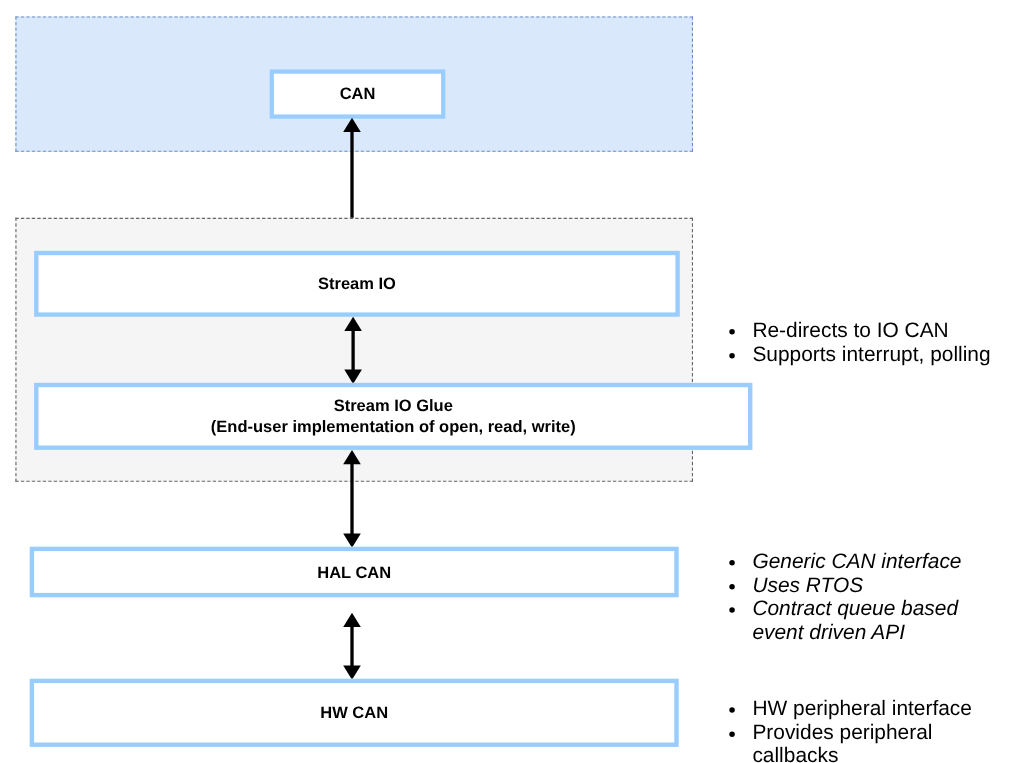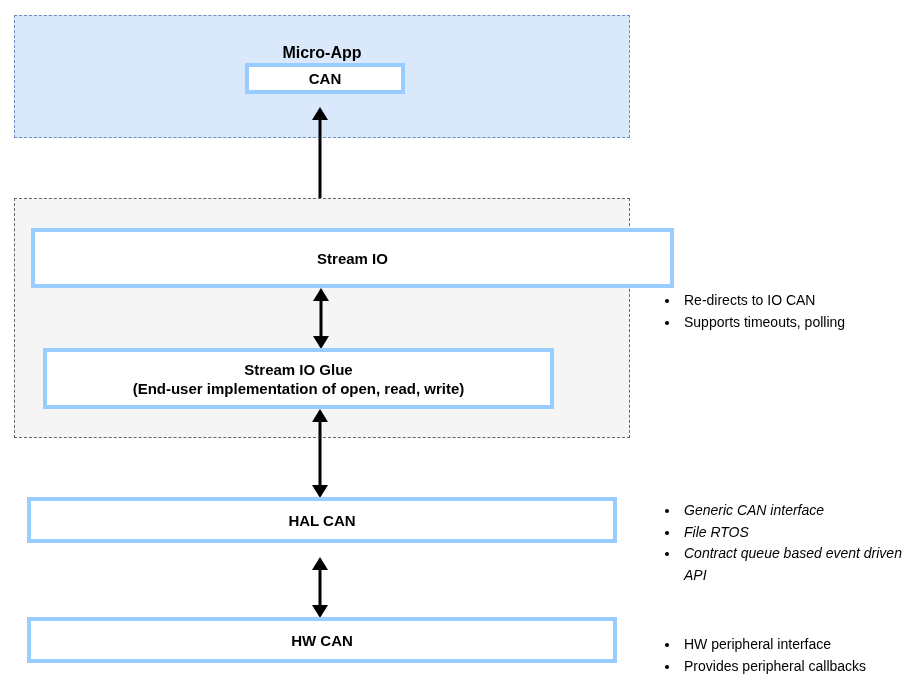--- a/index.html
+++ b/index.html
@@ -47,25 +47,25 @@
     line-height: 19px;
   }
   .container-title {
     position: absolute;
     top: 28px; left: 0;
     width: 100%;
     text-align: center;
     font-weight: bold;
     font-size: 16px;
   }
-  #can-box   { left: 230px; top: 47px;  width: 160px; height: 31px; }
-  #sio-box   { left: 16px;  top: 29px;  width: 643px; height: 60px; }
-  #glue-box  { left: 16px;  top: 149px; width: 511px; height: 61px; margin-left: 12px; }
+  #can-box   { left: 230px; top: 47px;  width: 160px; height: 45px; }
+  #sio-box   { left: 16px;  top: 29px;  width: 587px; height: 60px; }
+  #glue-box  { left: 16px;  top: 149px; width: 653px; height: 61px; }
   #hal-box   { left: 27px;  top: 497px; width: 590px; height: 46px; }
-  #hw-box    { left: 27px;  top: 617px; width: 590px; height: 46px; }
+  #hw-box    { left: 27px;  top: 617px; width: 590px; height: 62px; }
 
   
   .varrow { position: absolute; width: 18px; }
   .varrow .shaft {
     position: absolute;
     left: 50%; transform: translateX(-50%);
     top: 11px; bottom: 11px;
     width: 3px;
     background: #000000;
   }
@@ -87,36 +87,35 @@
   #arrow-2 { left: 297px; top: 89px;  height: 61px; }   
   #arrow-3 { left: 311px; top: 409px; height: 89px; }
   #arrow-4 { left: 311px; top: 557px; height: 61px; }
 
   
   .notes {
     position: absolute;
     left: 662px;
     list-style: disc outside;
     padding-left: 18px;
-    font-size: 14px;
+    font-size: 19px;
     line-height: 21.5px;
     width: 246px;
   }
   .notes li { padding-left: 4px; }
   #notes-stream { top: 290px; }
   #notes-hal    { top: 500px; font-style: italic; }
   #notes-hw     { top: 634px; }
 </style>
 </head>
 <body>
 
 <div id="canvas">
 
   <div class="container-blue">
-    <div class="container-title">Micro-App</div>
     <div class="node" id="can-box">
       <span>CAN</span>
     </div>
   </div>
 
   <div class="varrow" id="arrow-1">
     <span class="head-up"></span>
     <span class="shaft"></span>
     <span class="head-down"></span>
   </div>
@@ -151,26 +150,26 @@
     <span class="shaft"></span>
     <span class="head-down"></span>
   </div>
 
   <div class="node" id="hw-box">
     <span>HW CAN</span>
   </div>
 
   <ul class="notes" id="notes-stream">
     <li>Re-directs to IO CAN</li>
-    <li>Supports timeouts, polling</li>
+    <li>Supports interrupt, polling</li>
   </ul>
 
   <ul class="notes" id="notes-hal">
     <li>Generic CAN interface</li>
-    <li>File RTOS</li>
+    <li>Uses RTOS</li>
     <li>Contract queue based event driven API</li>
   </ul>
 
   <ul class="notes" id="notes-hw">
     <li>HW peripheral interface</li>
     <li>Provides peripheral callbacks</li>
   </ul>
 
 </div>
 

